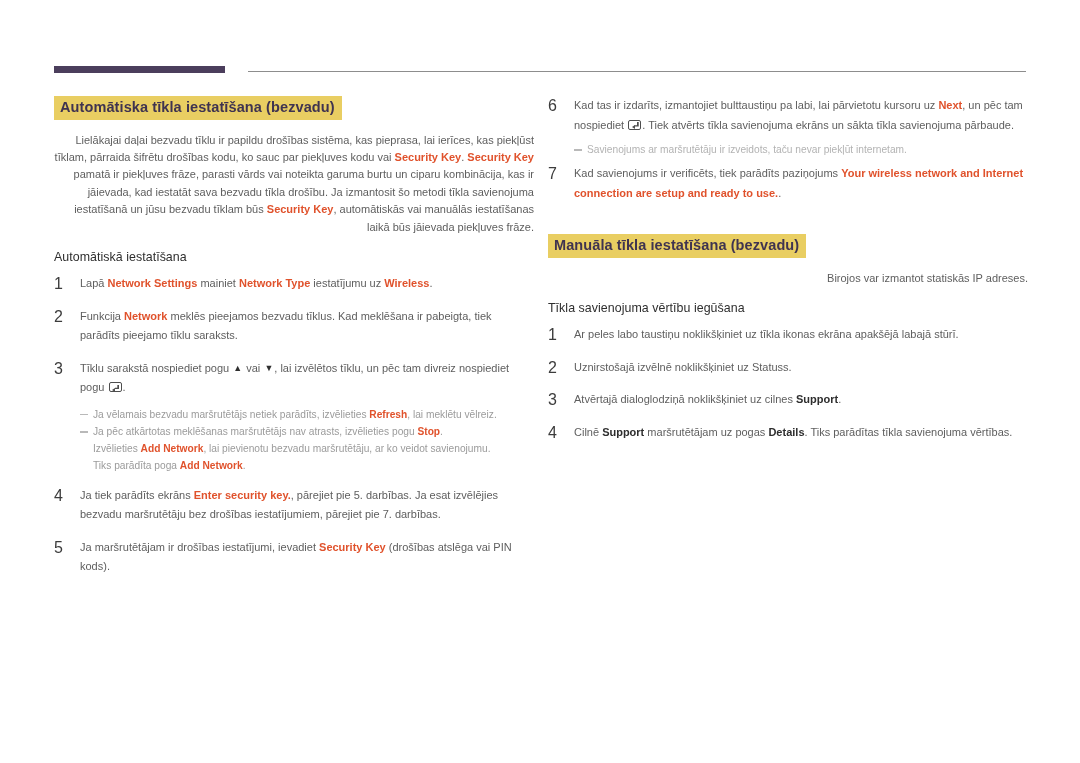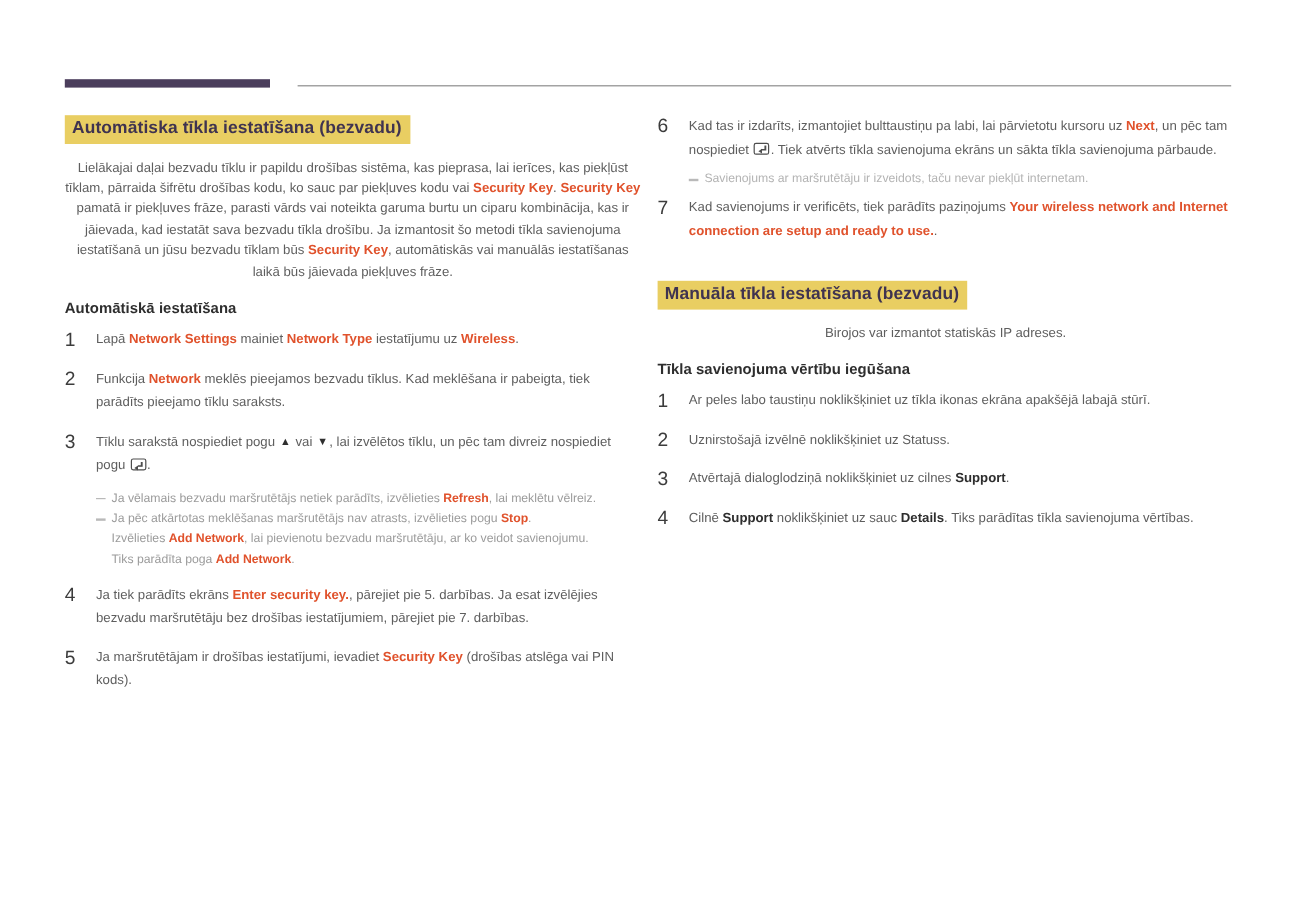--- a/index.html
+++ b/index.html
@@ -63,33 +63,33 @@
     color: #3f3350;
     font-size: 14.5px;
     font-weight: bold;
     letter-spacing: .1px;
     padding: 3px 7px 4px 6px;
     line-height: 1.15;
     margin: 0 0 12px 0;
   }
   .sub-head {
     font-size: 12.4px;
-    font-weight: bold;
+    font-weight: normal;
     color: #2e2e2e;
     margin: 14px 0 10px 0;
     letter-spacing: .05px;
   }
 
   
   p.body {
     font-size: 11px;
     line-height: 17.4px;
     color: #5e5e5e;
     margin: 0 0 10px 0;
-    text-align: center;
+    text-align: right;
   }
   p.body.tight { margin-bottom: 4px; }
 
   
   .steps { margin: 0; padding: 0; }
   .step {
     display: flex;
     align-items: flex-start;
     margin-bottom: 13px;
   }
@@ -269,18 +269,18 @@
         <div class="step">
           <div class="step-num">2</div>
           <div class="step-txt"><span>Uznirstošajā izvēlnē noklikšķiniet uz Statuss.</span></div>
         </div>
         <div class="step">
           <div class="step-num">3</div>
           <div class="step-txt"><span>Atvērtajā dialoglodziņā noklikšķiniet uz cilnes </span><span class="dark-b">Support</span><span>.</span></div>
         </div>
         <div class="step">
           <div class="step-num">4</div>
-          <div class="step-txt"><span>Cilnē </span><span class="dark-b">Support</span><span> noklikšķiniet uz sauc </span><span class="dark-b">Details</span><span>. Tiks parādītas tīkla savienojuma vērtības.</span></div>
+          <div class="step-txt"><span>Cilnē </span><span class="dark-b">Support</span><span> maršrutētājam uz pogas </span><span class="dark-b">Details</span><span>. Tiks parādītas tīkla savienojuma vērtības.</span></div>
         </div>
       </div>
   </div>
 
 </div>
 
 </body></html>

